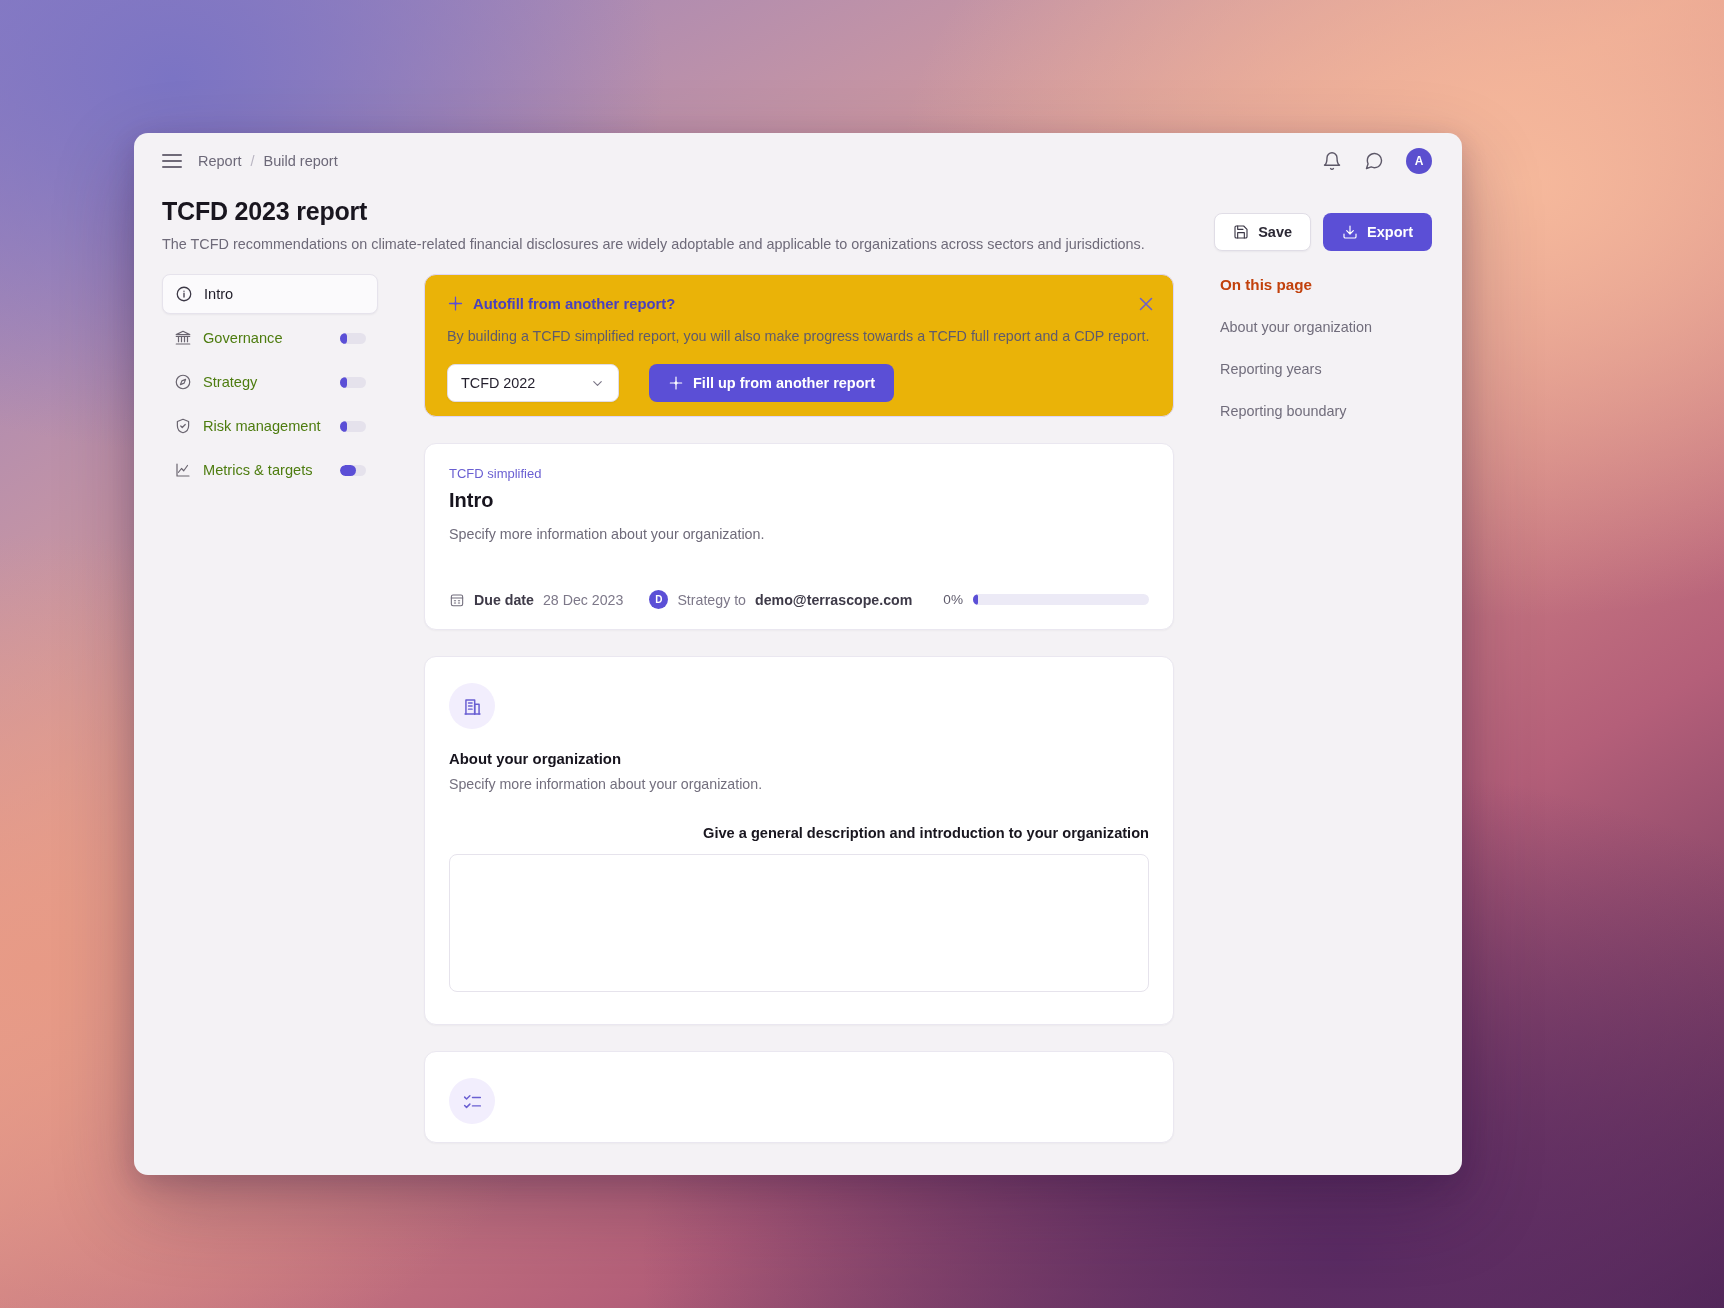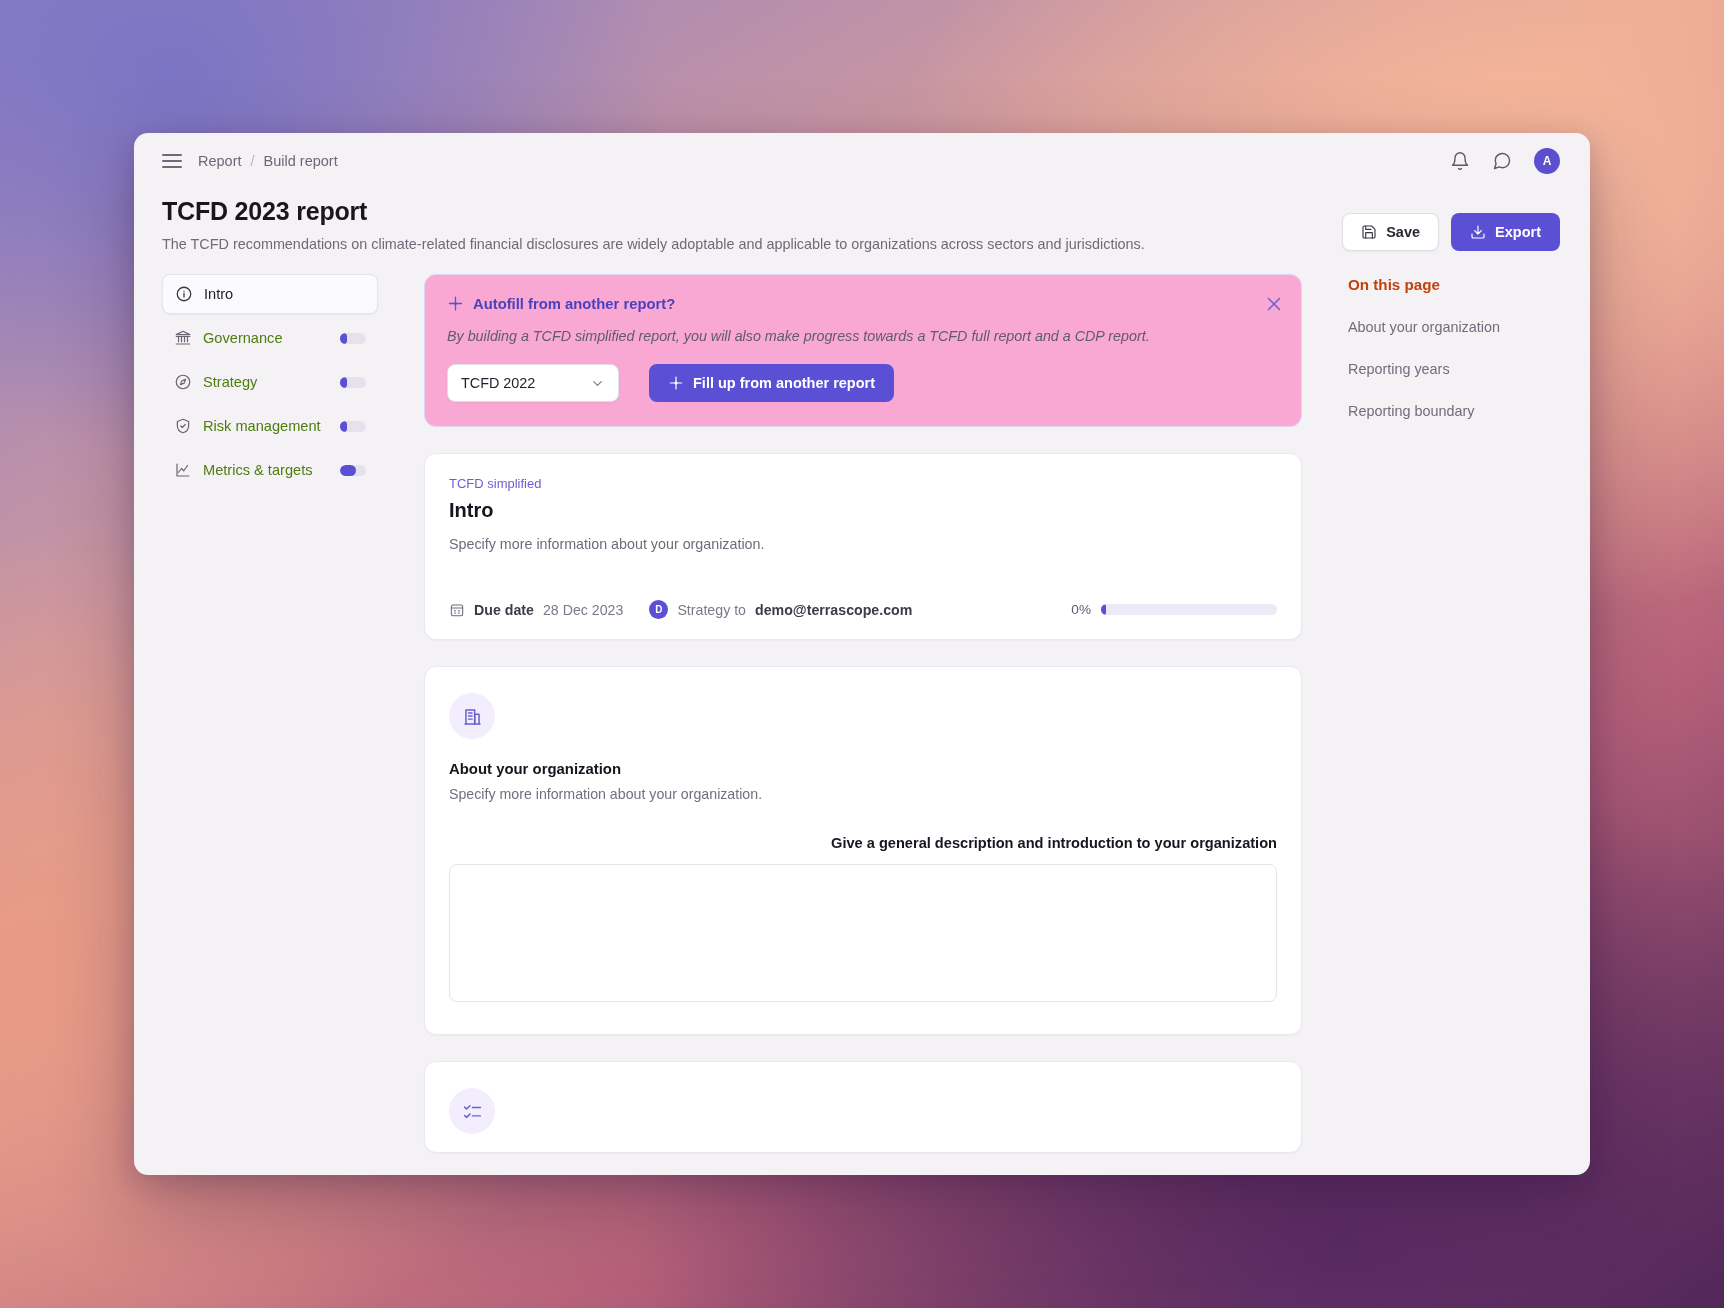--- a/index.html
+++ b/index.html
@@ -23,21 +23,21 @@
       radial-gradient(1100px 760px at 78% 96%, #5a2b63 0%, rgba(90,43,99,0) 64%),
       radial-gradient(700px 520px at 50% 50%, #d98e85 0%, rgba(217,142,133,0) 70%),
       linear-gradient(150deg, #8f7fc4 0%, #e7a290 42%, #b45f79 72%, #4b2352 100%);
   }
 
   
   #window {
     position: absolute;
     left: 134px;
     top: 133px;
-    width: 1456px;
+    width: 1328px;
     height: 1042px;
     background: #f4f2f5;
     border-radius: 14px;
     overflow: hidden;
     box-shadow: 0 30px 80px rgba(40,16,60,.30), 0 8px 26px rgba(40,16,60,.18);
   }
 
   
   .topbar {
     height: 56px;
@@ -140,32 +140,32 @@
     position: absolute; left: 0; top: 0; bottom: 0;
     background: #5b4fd6; border-radius: 6px;
     display: block;
   }
 
   
   .main { flex: 1; min-width: 0; padding: 0 46px 0 46px; }
 
   
   .autofill {
-    background: #f9a8d4;
+    background: #eab308;
     border: 1px solid #ddd6f7;
     border-radius: 12px;
-    padding: 20px 22px 24px 22px;
+    padding: 20px 22px 14px 22px;
     position: relative;
   }
   .af-title {
     display: flex; align-items: center; gap: 9px;
     font-size: 14.8px; font-weight: 600; color: #4b41bd;
   }
   .af-title svg { width: 17px; height: 17px; display:block; }
-  .af-desc { margin-top: 16px; font-size: 14.3px; color: #5f5b6c; font-style: italic; }
+  .af-desc { margin-top: 16px; font-size: 14.3px; color: #5f5b6c; }
   .af-row { margin-top: 20px; display: flex; gap: 30px; align-items: center; }
 
   .select {
     width: 172px; height: 38px;
     background: #fff; border: 1px solid #e0dce8; border-radius: 8px;
     display: flex; align-items: center; padding: 0 13px;
     font-size: 14.4px; color: #231f2d; cursor: pointer;
     box-shadow: 0 1px 2px rgba(20,10,40,.04);
   }
   .select .caret { margin-left: auto; color: #7a7586; display:block; }

